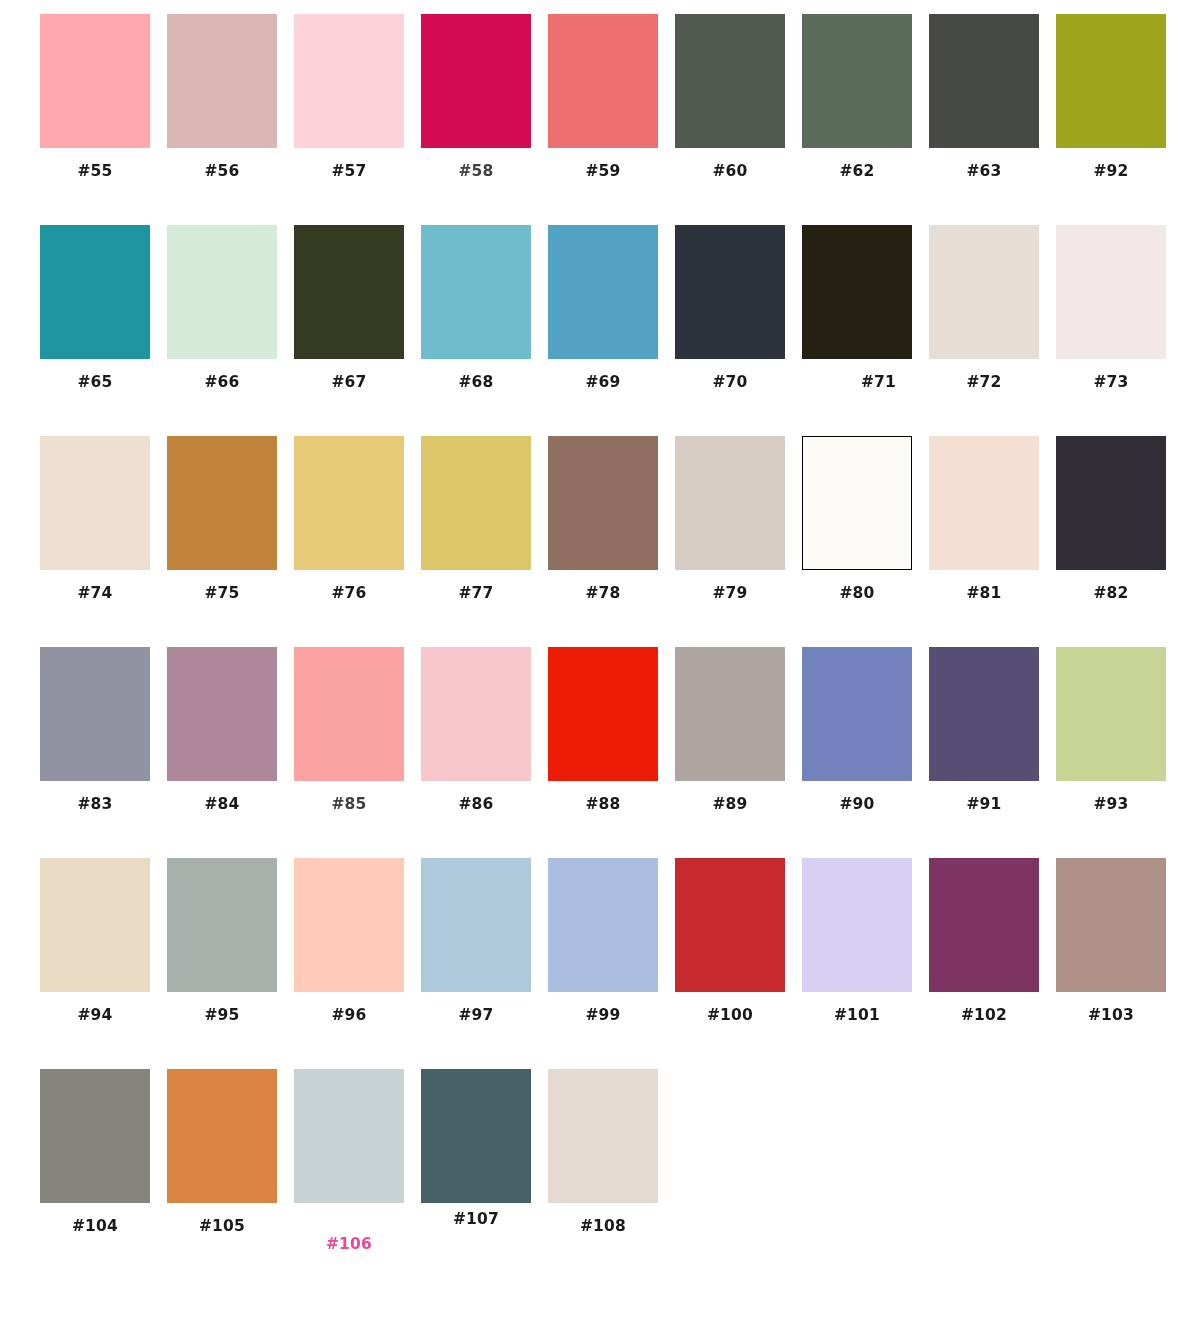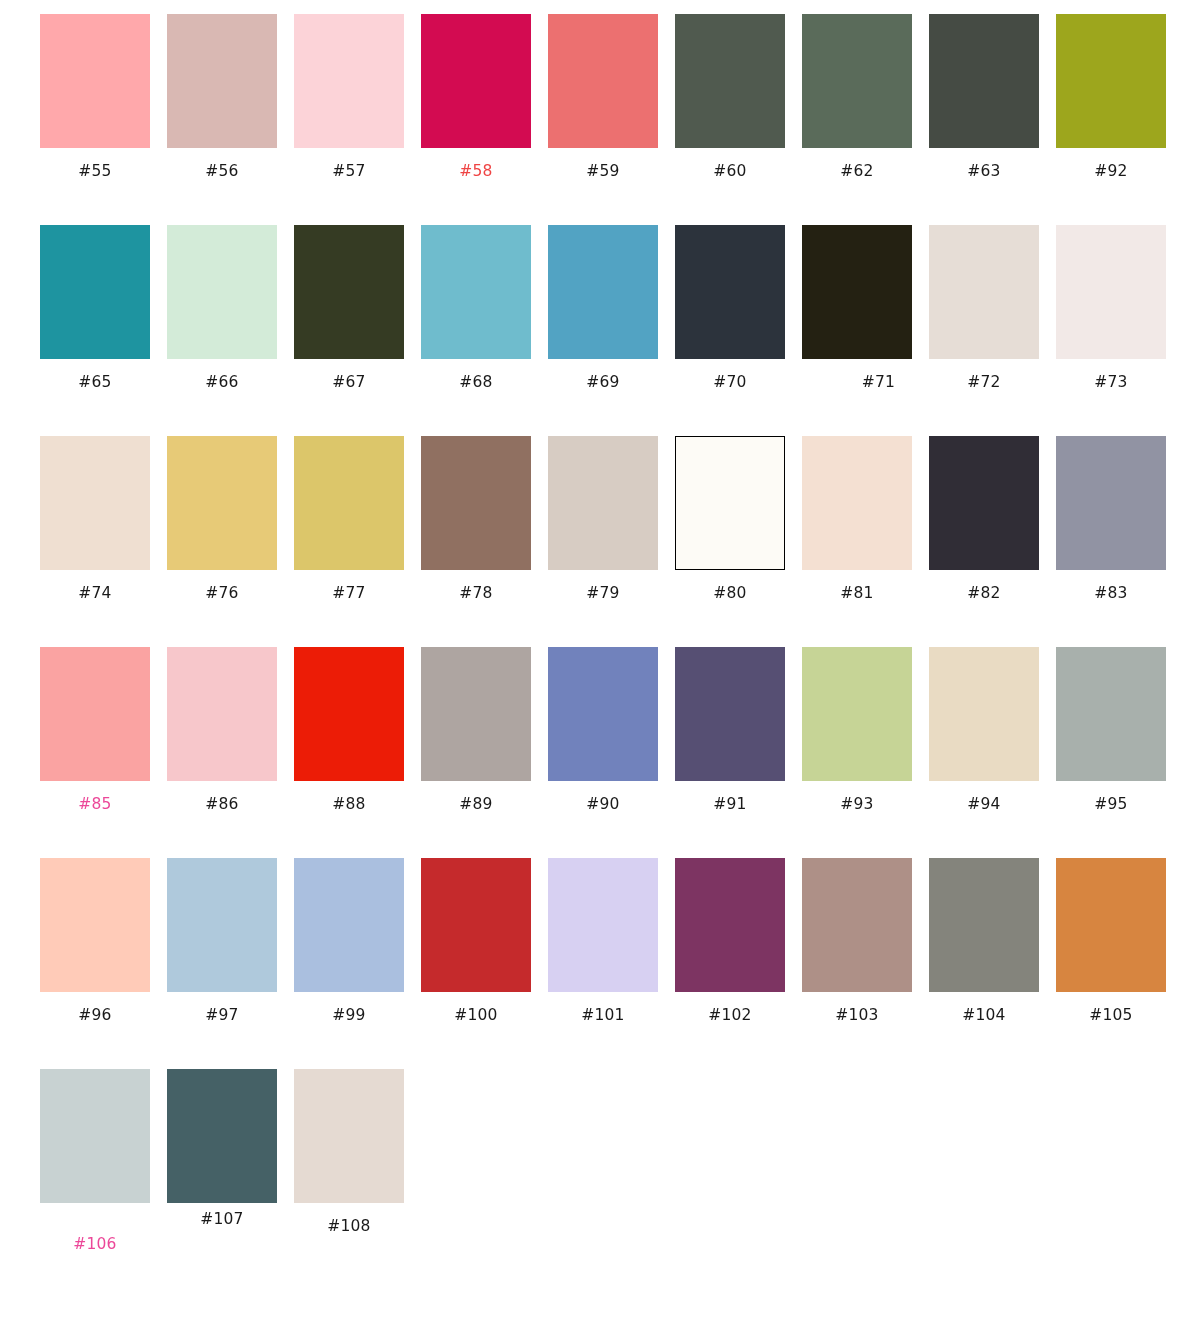--- a/index.html
+++ b/index.html
@@ -43,41 +43,42 @@
     border: 1px solid #000000;
   }
   .swatch-label {
     margin-top: 14px;
     font-size: 15.5px;
     line-height: 18px;
     color: #1a1a1a;
     text-align: center;
     letter-spacing: 0.2px;
     white-space: nowrap;
+    font-weight: bold;
   }
 </style>
 </head>
 <body>
 
 <main id="palette-grid" style="background: rgb(255, 255, 255);">
     <div class="swatch-cell">
       <div class="swatch-chip" title="#FFA8AB" style="background-color: rgb(255, 168, 171);"></div>
       <div class="swatch-label" style="color: rgb(26, 26, 26);">#55</div>
     </div>
     <div class="swatch-cell">
       <div class="swatch-chip" title="#D9B8B3" style="background-color: rgb(217, 184, 179);"></div>
       <div class="swatch-label" style="color: rgb(26, 26, 26);">#56</div>
     </div>
     <div class="swatch-cell">
       <div class="swatch-chip" title="#FCD3D8" style="background-color: rgb(252, 211, 216);"></div>
       <div class="swatch-label" style="color: rgb(26, 26, 26);">#57</div>
     </div>
     <div class="swatch-cell">
       <div class="swatch-chip" title="#D30B51" style="background-color: rgb(211, 11, 81);"></div>
-      <div class="swatch-label" style="color: #ef4444;">#58</div>
+      <div class="swatch-label" style="color: #404040;">#58</div>
     </div>
     <div class="swatch-cell">
       <div class="swatch-chip" title="#EC7070" style="background-color: rgb(236, 112, 112);"></div>
       <div class="swatch-label" style="color: rgb(26, 26, 26);">#59</div>
     </div>
     <div class="swatch-cell">
       <div class="swatch-chip" title="#505A4F" style="background-color: rgb(80, 90, 79);"></div>
       <div class="swatch-label" style="color: rgb(26, 26, 26);">#60</div>
     </div>
     <div class="swatch-cell">
@@ -126,20 +127,24 @@
     </div>
     <div class="swatch-cell">
       <div class="swatch-chip" title="#F2E9E7" style="background-color: rgb(242, 233, 231);"></div>
       <div class="swatch-label" style="color: rgb(26, 26, 26);">#73</div>
     </div>
     <div class="swatch-cell">
       <div class="swatch-chip" title="#EFDFD1" style="background-color: rgb(239, 223, 209);"></div>
       <div class="swatch-label" style="color: rgb(26, 26, 26);">#74</div>
     </div>
     <div class="swatch-cell">
+      <div class="swatch-chip" title="#C1833C" style="background-color: rgb(193, 131, 60);"></div>
+      <div class="swatch-label" style="color: rgb(26, 26, 26);">#75</div>
+    </div>
+    <div class="swatch-cell">
       <div class="swatch-chip" title="#E7CA77" style="background-color: rgb(231, 202, 119);"></div>
       <div class="swatch-label" style="color: rgb(26, 26, 26);">#76</div>
     </div>
     <div class="swatch-cell">
       <div class="swatch-chip" title="#DCC66A" style="background-color: rgb(220, 198, 106);"></div>
       <div class="swatch-label" style="color: rgb(26, 26, 26);">#77</div>
     </div>
     <div class="swatch-cell">
       <div class="swatch-chip" title="#907061" style="background-color: rgb(144, 112, 97);"></div>
       <div class="swatch-label" style="color: rgb(26, 26, 26);">#78</div>
@@ -158,22 +163,26 @@
     </div>
     <div class="swatch-cell">
       <div class="swatch-chip" title="#302D36" style="background-color: rgb(48, 45, 54);"></div>
       <div class="swatch-label" style="color: rgb(26, 26, 26);">#82</div>
     </div>
     <div class="swatch-cell">
       <div class="swatch-chip" title="#9193A3" style="background-color: rgb(145, 147, 163);"></div>
       <div class="swatch-label" style="color: rgb(26, 26, 26);">#83</div>
     </div>
     <div class="swatch-cell">
+      <div class="swatch-chip" title="#AD8898" style="background-color: rgb(173, 136, 152);"></div>
+      <div class="swatch-label" style="color: rgb(26, 26, 26);">#84</div>
+    </div>
+    <div class="swatch-cell">
       <div class="swatch-chip" title="#FAA3A2" style="background-color: rgb(250, 163, 162);"></div>
-      <div class="swatch-label" style="color: #ec4899;">#85</div>
+      <div class="swatch-label" style="color: #404040;">#85</div>
     </div>
     <div class="swatch-cell">
       <div class="swatch-chip" title="#F7C7CB" style="background-color: rgb(247, 199, 203);"></div>
       <div class="swatch-label" style="color: rgb(26, 26, 26);">#86</div>
     </div>
     <div class="swatch-cell">
       <div class="swatch-chip" title="#EC1C06" style="background-color: rgb(236, 28, 6);"></div>
       <div class="swatch-label" style="color: rgb(26, 26, 26);">#88</div>
     </div>
     <div class="swatch-cell">

